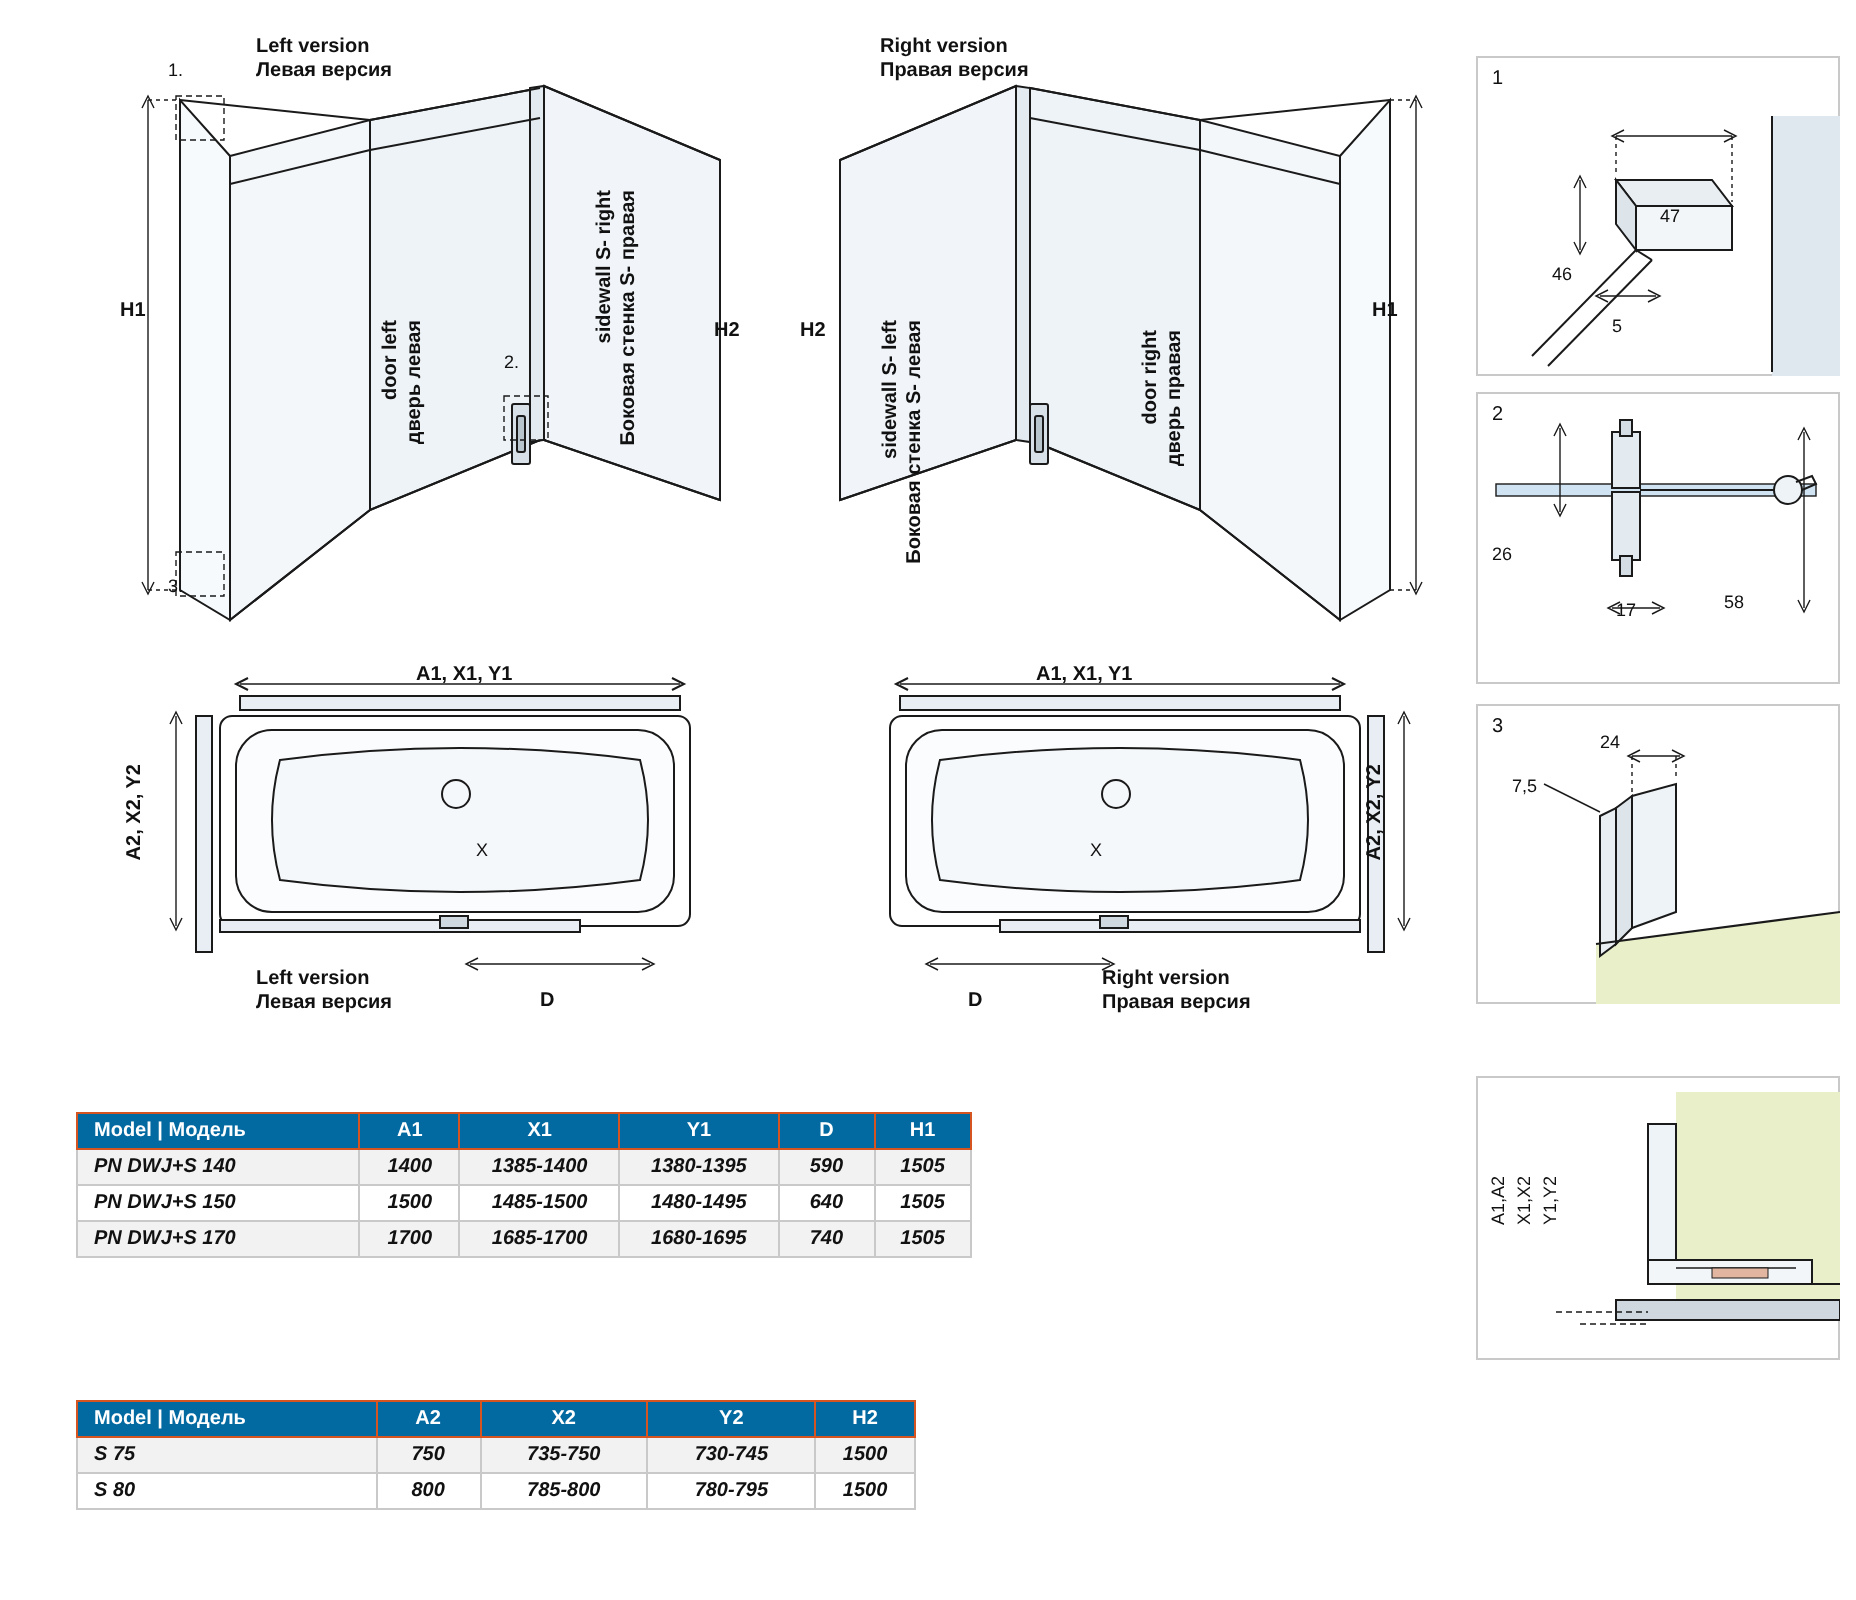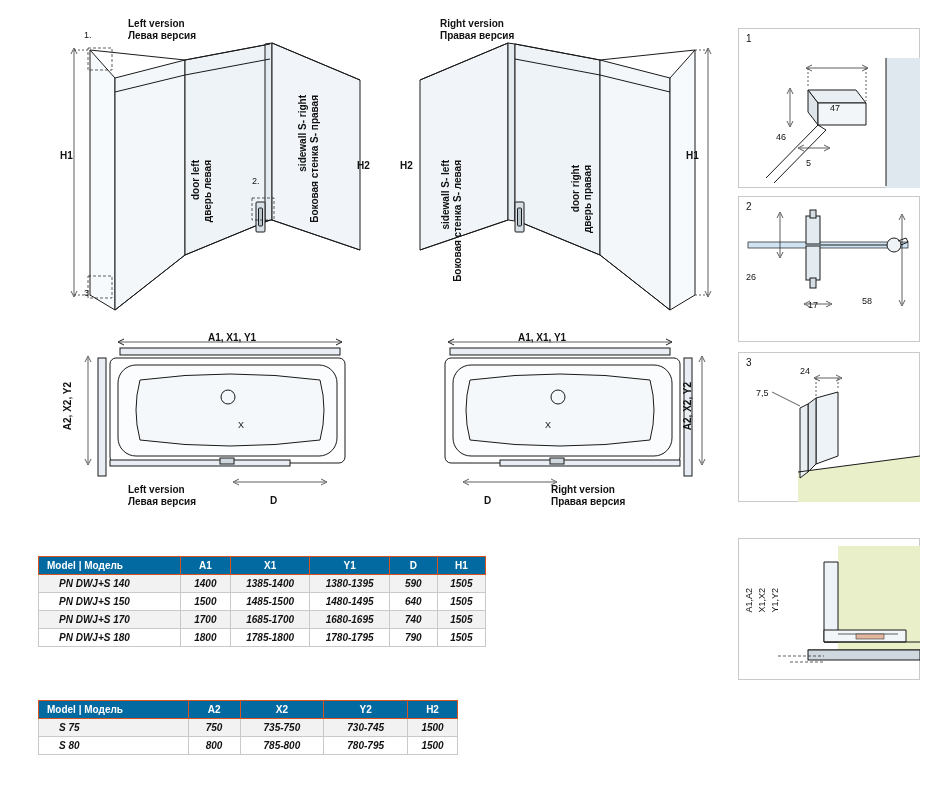--- a/index.html
+++ b/index.html
@@ -16,21 +16,21 @@
   .lbl-sm{font-size:9px;line-height:11px;color:#111;}
   .lbl-dim{font-size:9px;color:#111;}
   .vert{writing-mode:vertical-rl;transform:rotate(180deg);}
   svg{display:block;}
 
   
   table{border-collapse:collapse;font-size:10px;}
   table td,table th{border:1px solid #c9c9c9;padding:3px 4px;text-align:center;}
   thead th{background:#0369a1;color:#fff;font-weight:bold;border:1px solid #d6541f;}
   thead th.first{text-align:left;padding-left:8px;}
-  tbody td.first{text-align:left;padding-left:20px;font-weight:bold;font-style:italic;}
+  tbody td.first{text-align:left;padding-left:8px;font-weight:bold;font-style:italic;}
   tbody td{font-weight:bold;font-style:italic;color:#111;}
   tbody tr:nth-child(odd){background:#f2f2f2;}
   tbody tr:nth-child(even){background:#ffffff;}
 </style>
 </head>
 <body>
 
 <div class="abs" style="left:128px;top:18px;">
   <div class="lbl">Left version</div>
   <div class="lbl">Левая версия</div>
@@ -397,28 +397,20 @@
         <td>1505</td>
       </tr>
       <tr>
         <td class="first">PN DWJ+S 170</td>
         <td>1700</td>
         <td>1685-1700</td>
         <td>1680-1695</td>
         <td>740</td>
         <td>1505</td>
       </tr>
-      <tr>
-        <td class="first">PN DWJ+S 180</td>
-        <td>1800</td>
-        <td>1785-1800</td>
-        <td>1780-1795</td>
-        <td>790</td>
-        <td>1505</td>
-      </tr>
     </tbody>
   </table>
 </div>
 
 <div class="abs" style="left:38px;top:700px;width:420px;">
   <table>
     <colgroup>
       <col style="width:150px">
         <col style="width:52px">
         <col style="width:84px">

